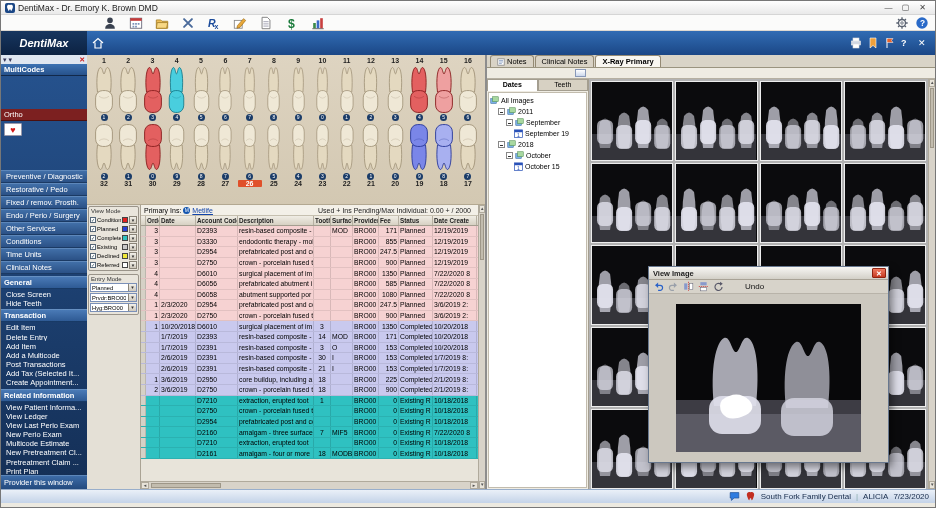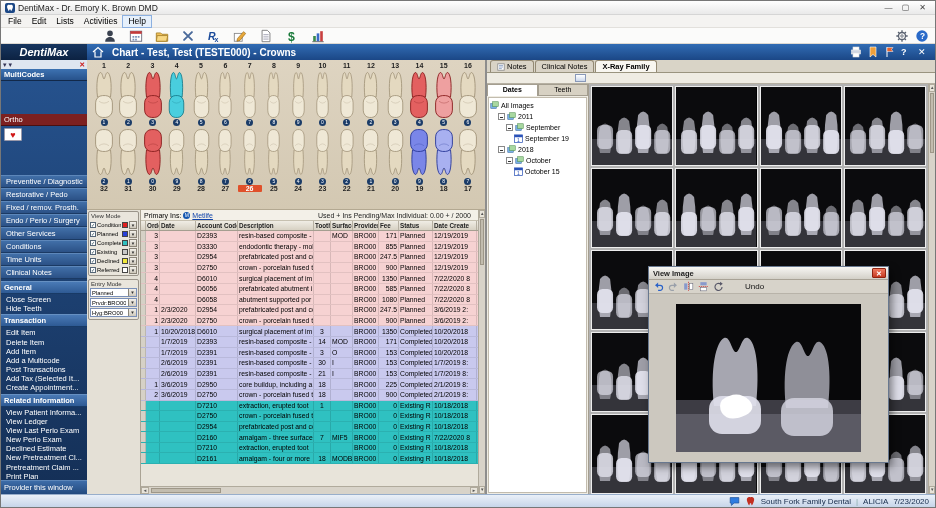--- a/index.html
+++ b/index.html
@@ -13,21 +13,21 @@
   .winbtn{width:17px;text-align:center;font-size:8px;color:#444;cursor:pointer;}
   .menubar{height:13px;background:#f4f3f1;display:flex;align-items:center;padding-left:2px;font-size:8.5px;border-bottom:1px solid #e2e0dc;}
   .menu-item{padding:0 5px;line-height:11px;}
   .menu-item.focused{border:1px solid #8cb0e0;background:#e6f0fb;}
   .toolbar{height:16px;background:#fbfbfa;border-bottom:1px solid #ddd9d2;display:flex;align-items:center;padding-left:102px;gap:12px;}
   .tbicon{width:14px;height:14px;display:inline-flex;cursor:pointer;}
   .tbicon svg{width:100%;height:100%;}
   .tbright{margin-left:auto;display:flex;gap:6px;padding-right:6px;}
 
   
-  .headerband{height:16px;background:linear-gradient(#316cb4,#1b4786);display:flex;align-items:center;color:#fff;justify-content:center;}
+  .headerband{height:24px;background:linear-gradient(#316cb4,#1b4786);display:flex;align-items:center;color:#fff;justify-content:center;}
   .logo{width:86px;height:100%;background:linear-gradient(#17365f,#0c2242);display:flex;align-items:center;justify-content:center;font-weight:bold;font-style:italic;font-size:11px;}
   .homeicon{width:13px;height:12px;margin-left:5px;display:inline-flex;cursor:pointer;}
   .htitle{font-weight:bold;font-size:10px;margin-left:7px;white-space:nowrap;}
   .hicons{margin-left:auto;display:flex;align-items:center;gap:5px;padding-right:5px;}
   .hic{width:12px;height:12px;display:inline-flex;cursor:pointer;font-size:9px;line-height:12px;color:#fff;}
 
   .body{display:flex;height:434px;}
 
   
   .sidebar{width:86px;background:linear-gradient(180deg,#26538f,#142f56);color:#fff;display:flex;flex-direction:column;font-size:7.5px;flex-shrink:0;}
@@ -145,27 +145,20 @@
         </svg>
       </span>
     <span class="title">DentiMax - Dr. Emory K. Brown DMD</span>
     <span class="winbtns">
       <span class="winbtn">—</span>
       <span class="winbtn">▢</span>
       <span class="winbtn">✕</span>
     </span>
   </div>
 
-  <div class="menubar" id="menubar">
-      <span class="menu-item">File</span>
-      <span class="menu-item">Edit</span>
-      <span class="menu-item">Lists</span>
-      <span class="menu-item">Activities</span>
-      <span class="menu-item focused">Help</span>
-    </div>
 
   <div class="toolbar">
     <span id="tbLeft" style="display:flex;gap:12px;">
         <span class="tbicon">
           <svg viewBox="0 0 16 16">
             <circle cx="8" cy="5" r="3.2" fill="#3a4250"></circle>
             <path d="M2.5 14.5c0-3.6 2.6-5.3 5.5-5.3s5.5 1.7 5.5 5.3z" fill="#3a4250"></path>
           </svg>
         </span>
         <span class="tbicon">
@@ -237,21 +230,20 @@
       </span>
   </div>
 
   <div class="headerband">
     <div class="logo">DentiMax</div>
     <span class="homeicon">
         <svg viewBox="0 0 12 12">
           <path d="M1 6l5-4.5L11 6M3 5.5V11h6V5.5" fill="none" stroke="#fff" stroke-width="1.2"></path>
         </svg>
       </span>
-    <span class="htitle">Chart - Test, Test (TESTE000)  - Crowns</span>
     <span class="hicons" id="headerIcons">
         <span class="hic">
           <svg viewBox="0 0 12 12" width="12" height="12">
             <rect x="3" y="1" width="6" height="3" fill="#fff" stroke="#ddd" stroke-width=".6"></rect>
             <rect x="1.5" y="4" width="9" height="4" fill="#cfd6e2" stroke="#eee" stroke-width=".6"></rect>
             <rect x="3" y="7" width="6" height="4" fill="#fff" stroke="#ddd" stroke-width=".6"></rect>
           </svg>
         </span>
         <span class="hic">
           <svg viewBox="0 0 12 12" width="12" height="12">
@@ -287,32 +279,32 @@
           <div class="sb-cat">Other Services</div>
           <div class="sb-cat">Conditions</div>
           <div class="sb-cat">Time Units</div>
           <div class="sb-cat">Clinical Notes</div>
         </div>
         <div class="sb-sect">General</div>
         <div class="sb-item">Close Screen</div>
         <div class="sb-item">Hide Teeth</div>
         <div class="sb-sect">Transaction</div>
         <div class="sb-item">Edit Item</div>
-        <div class="sb-item">Delete Item</div>
+        <div class="sb-item">Delete Entry</div>
         <div class="sb-item">Add Item</div>
         <div class="sb-item">Add a Multicode</div>
         <div class="sb-item">Post Transactions</div>
         <div class="sb-item">Add Tax (Selected It...</div>
         <div class="sb-item">Create Appointment...</div>
         <div class="sb-sect">Related Information</div>
         <div class="sb-item">View Patient Informa...</div>
         <div class="sb-item">View Ledger</div>
         <div class="sb-item">View Last Perio Exam</div>
         <div class="sb-item">New Perio Exam</div>
-        <div class="sb-item">Declined Estimate</div>
+        <div class="sb-item">Multicode Estimate</div>
         <div class="sb-item">New Pretreatment Cl...</div>
         <div class="sb-item">Pretreatment Claim ...</div>
         <div class="sb-item">Print Plan</div>
         <div class="sb-bookmark">Provider this window</div>
       </div>
 
     <div class="main">
       <div class="chart" id="chart">
           <div class="trow">
             <span class="tnum">1</span>
@@ -1062,21 +1054,21 @@
 
     <div class="rightpanel">
       <div class="rtabs" id="rTabs">
           <span class="rtab"><span class="noteic">
               <svg viewBox="0 0 10 10">
                 <rect x="1" y="1" width="8" height="8" fill="#fff" stroke="#888"></rect>
                 <path d="M2.5 3h5M2.5 5h5M2.5 7h3.5" stroke="#4a6aa0" stroke-width=".7"></path>
               </svg>
             </span>Notes</span>
           <span class="rtab">Clinical Notes</span>
-          <span class="rtab active">X-Ray Family</span>
+          <span class="rtab active">X-Ray Primary</span>
         </div>
       <div class="rtoolstrip">
           <span class="minibtn"></span>
         </div>
       <div class="rcontent">
         <div class="treepane">
           <div class="treetabs" id="treeTabs">
               <span class="ttab active">Dates</span>
               <span class="ttab">Teeth</span>
             </div>

